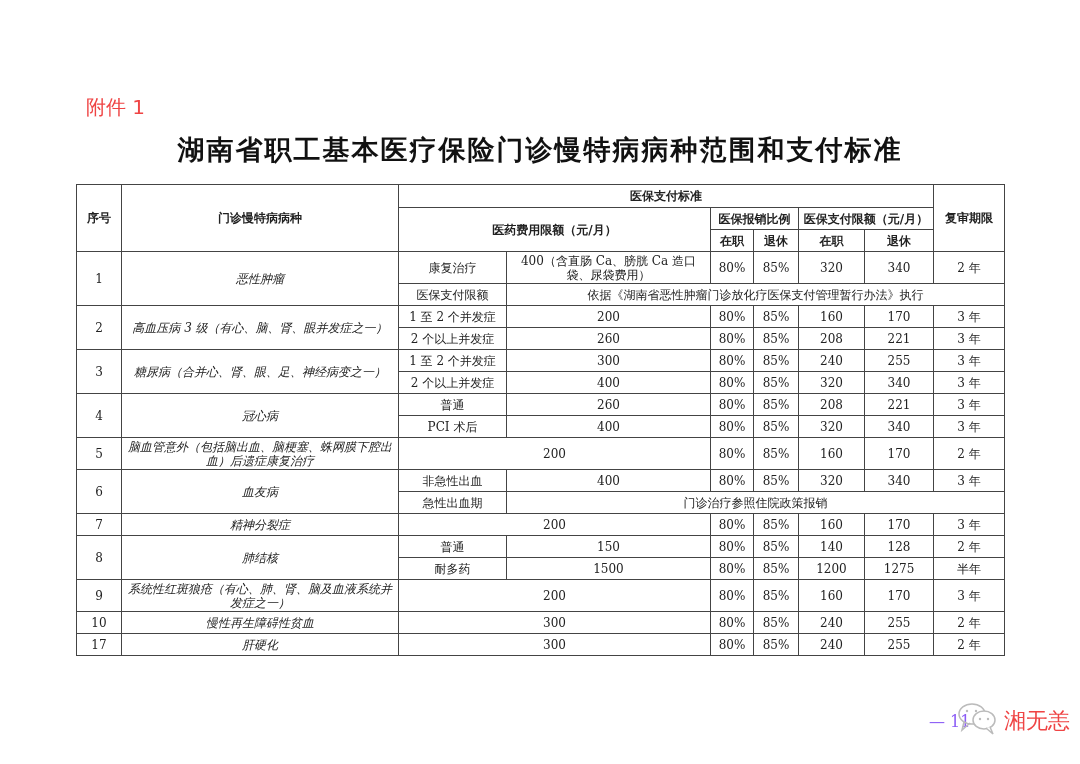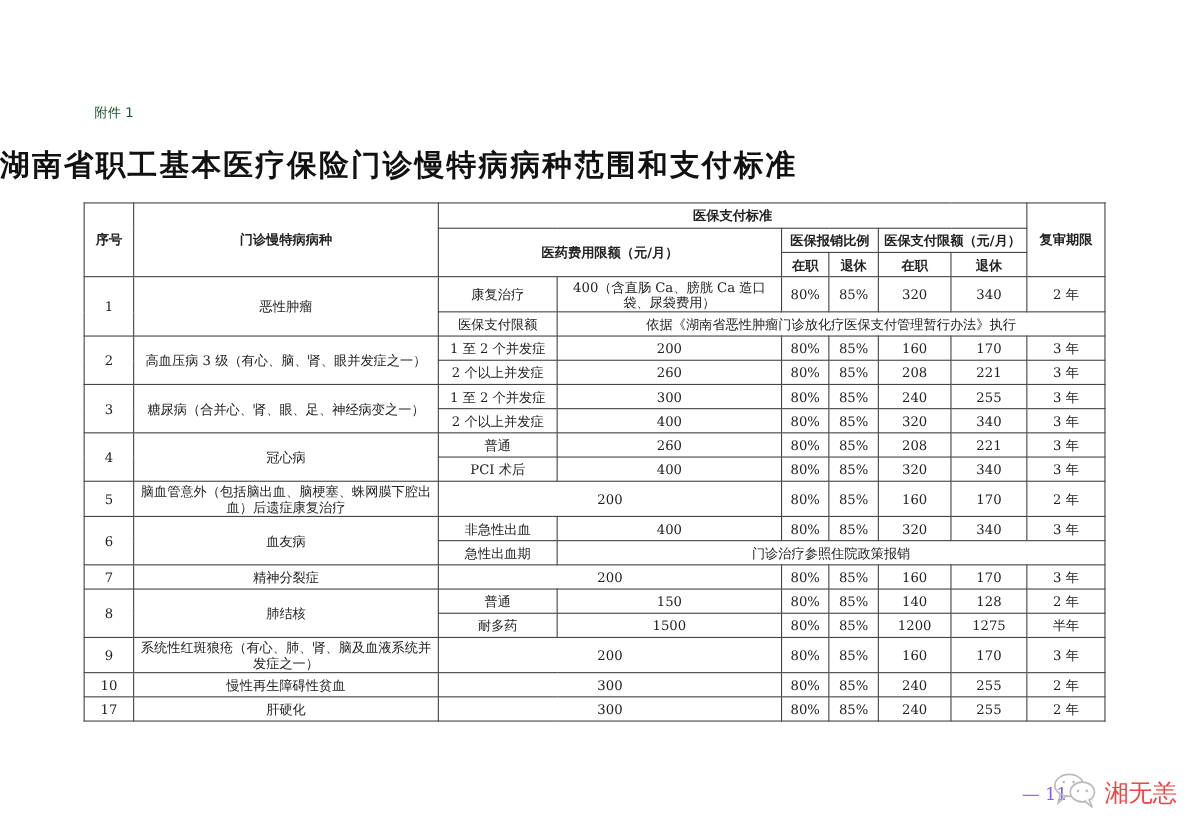--- a/index.html
+++ b/index.html
@@ -1,23 +1,23 @@
 <!DOCTYPE html>
 <html><head>
 <meta charset="utf-8">
 <style>
   html, body { margin:0; padding:0; }
   body { width:1080px; height:764px; background:#ffffff; position:relative; overflow:hidden;
          font-family:"DejaVu Serif","Liberation Serif",serif; color:#222; }
-  .attach { position:absolute; left:86px; top:94px; font-size:12px; font-family:"DejaVu Sans","Liberation Sans",sans-serif; color:#14532d; }
-  .title { position:absolute; left:0; width:1080px; top:132px; font-size:27px; font-weight:bold; letter-spacing:2px; color:#111; font-family:"DejaVu Serif","Liberation Serif",serif; }
+  .attach { position:absolute; left:86px; top:94px; font-size:20px; font-family:"DejaVu Sans","Liberation Sans",sans-serif; color:#ef4444; }
+  .title { position:absolute; left:0; width:1080px; top:132px; text-align:center; font-size:27px; font-weight:bold; letter-spacing:2px; color:#111; font-family:"DejaVu Serif","Liberation Serif",serif; }
   table.main { position:absolute; left:76px; top:184px; width:928px; border-collapse:collapse; table-layout:fixed; font-size:12px; }
   table.main td, table.main th { border:1.2px solid #444; padding:0 3px; text-align:center; vertical-align:middle; line-height:14px; overflow:hidden; }
   table.main th { font-weight:bold; font-family:"DejaVu Sans","Liberation Sans",sans-serif; font-size:12px;margin-top:35px; }
-  td.left { text-align:left; padding-left:5px; }
+  td.left { text-align:left; padding-left:5px;font-style:italic; }
   td.note { text-align:left; padding-left:6px; }
   .footer-page { position:absolute; left:912px; top:712px; font-size:16px; color:#8b5cf6;margin-left:17px; }
   .watermark { position:absolute; left:956px; top:700px; display:flex; align-items:center; gap:4px; color:#ef4444; font-size:22px; font-family:"DejaVu Sans","Liberation Sans",sans-serif; }
 </style>
 </head>
 <body>
 
 <div class="attach">附件 1</div>
 <div class="title">湖南省职工基本医疗保险门诊慢特病病种范围和支付标准</div>
 

